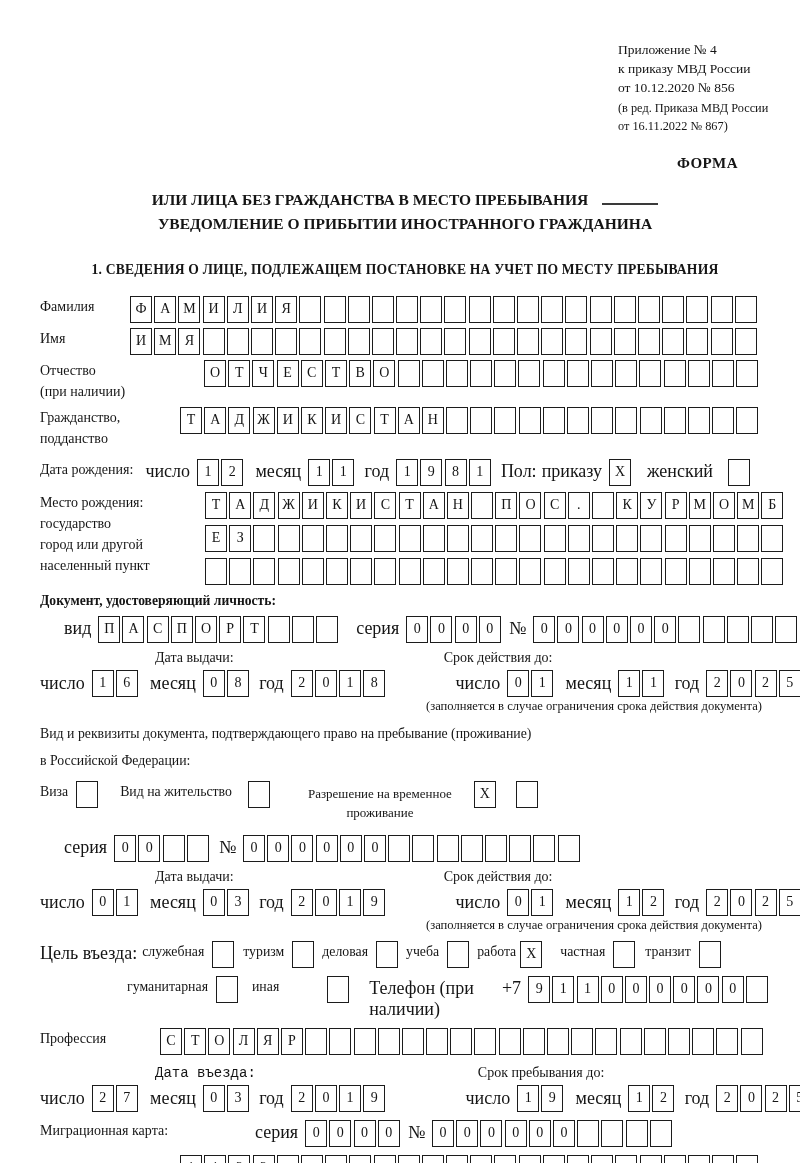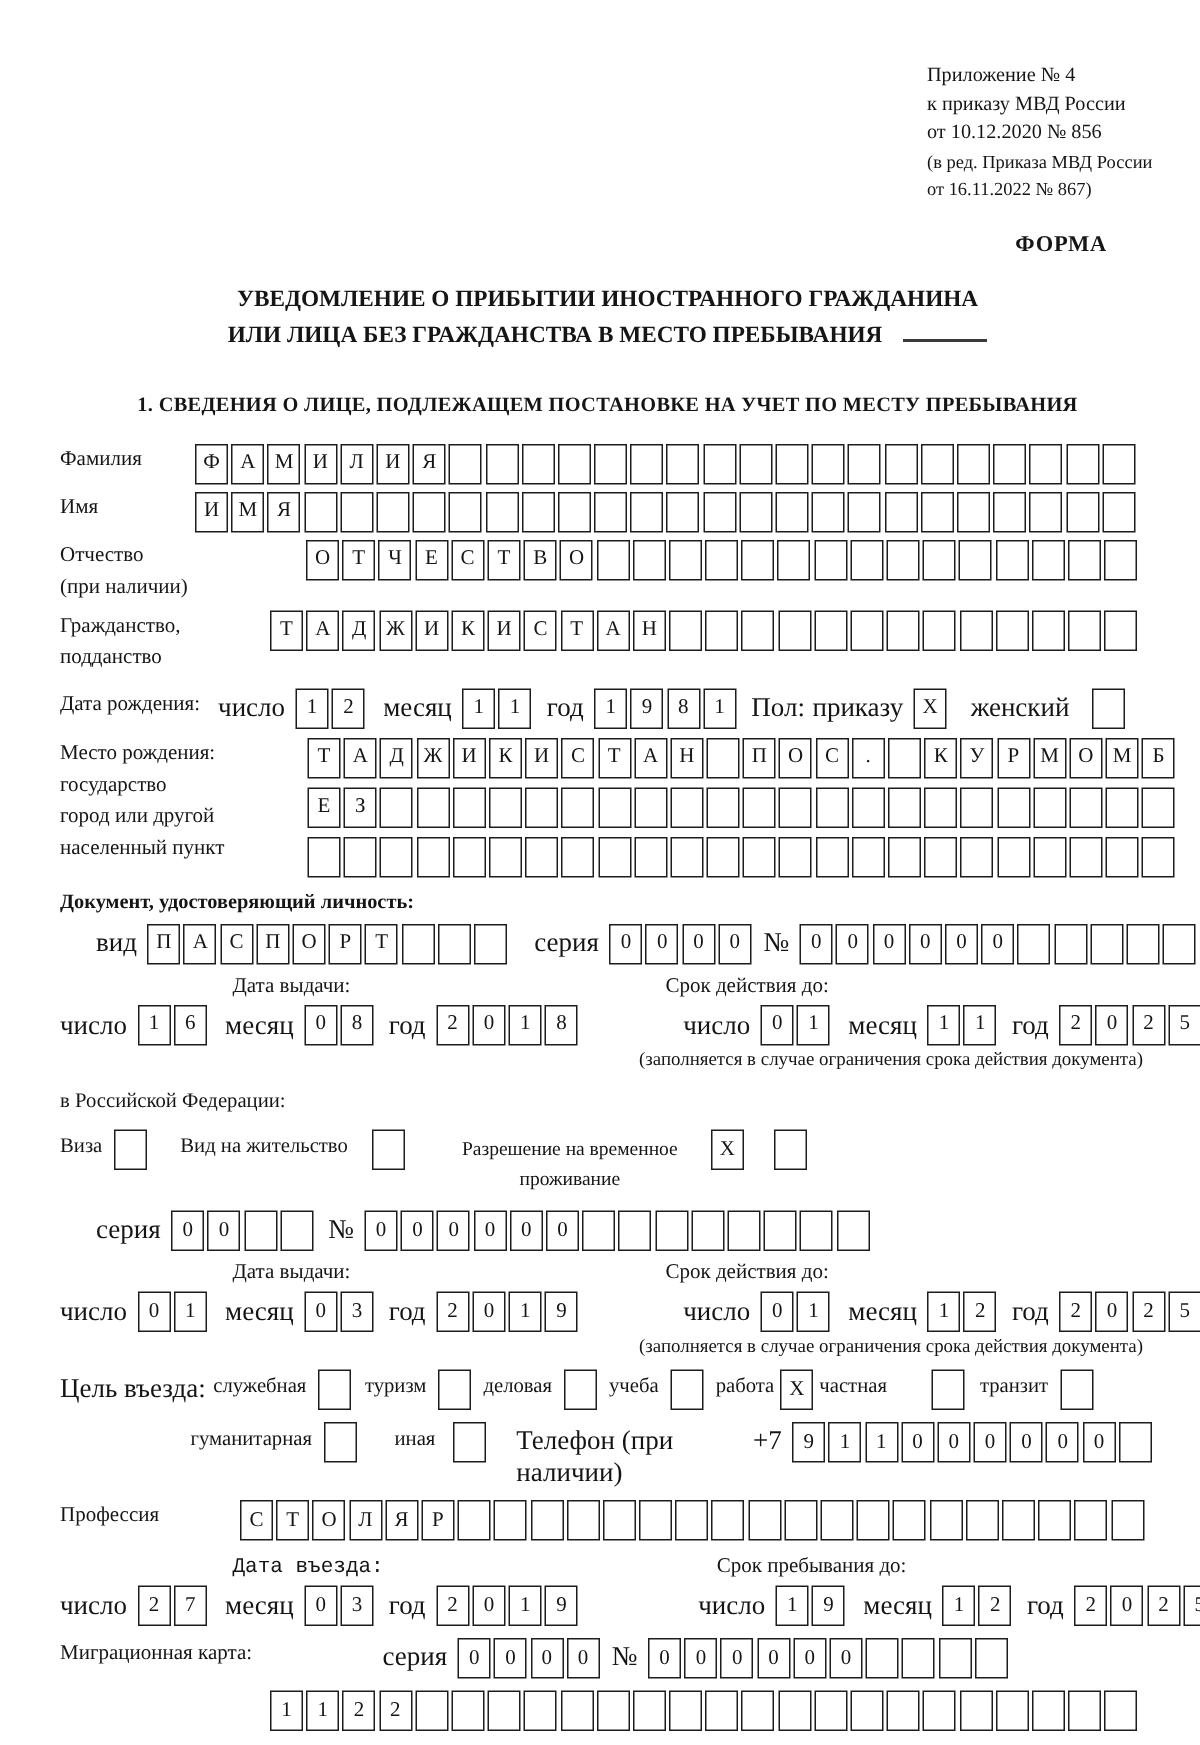--- a/index.html
+++ b/index.html
@@ -62,22 +62,22 @@
   <div class="annex">
     <div>Приложение № 4</div>
     <div>к приказу МВД России</div>
     <div>от 10.12.2020 № 856</div>
     <div class="small">(в ред. Приказа МВД России</div>
     <div class="small2">от 16.11.2022 № 867)</div>
   </div>
   <div class="forma">ФОРМА</div>
 
   <div class="title">
+    <div><span>ИЛИ ЛИЦА БЕЗ ГРАЖДАНСТВА В МЕСТО ПРЕБЫВАНИЯ</span><span class="blank-line"></span></div>
     <div>УВЕДОМЛЕНИЕ О ПРИБЫТИИ ИНОСТРАННОГО ГРАЖДАНИНА</div>
-    <div><span>ИЛИ ЛИЦА БЕЗ ГРАЖДАНСТВА В МЕСТО ПРЕБЫВАНИЯ</span><span class="blank-line"></span></div>
   </div>
 
   <div class="section-heading">1. СВЕДЕНИЯ О ЛИЦЕ, ПОДЛЕЖАЩЕМ ПОСТАНОВКЕ НА УЧЕТ ПО МЕСТУ ПРЕБЫВАНИЯ</div>
 
   <div class="row">
     <span class="lbl w90">Фамилия</span>
     <span class="cells">
           <span class="cell">Ф</span>
           <span class="cell">А</span>
           <span class="cell">М</span>
@@ -391,20 +391,21 @@
     <span class="dlabel">год</span>
     <span class="cells">
           <span class="cell">2</span>
           <span class="cell">0</span>
           <span class="cell">2</span>
           <span class="cell">5</span>
         </span>
   </div>
   <div class="note">(заполняется в случае ограничения срока действия документа)</div>
 
+  <div class="intro">Вид и реквизиты документа, подтверждающего право на пребывание (проживание)</div>
   <div class="intro">в Российской Федерации:</div>
   <div class="opt-row">
     <span class="opt">
       <span class="olbl">Виза</span>
       <span class="box"></span>
     </span>
     <span class="opt" style="margin-left:22px;">
       <span class="olbl" style="margin-right:16px;">Вид на жительство</span>
       <span class="box"></span>
     </span>
@@ -499,35 +500,35 @@
           <span class="box"></span>
         </span>
     <span class="opt" style="margin-left:8px;">
           <span class="olbl">учеба</span>
           <span class="box"></span>
         </span>
     <span class="opt" style="margin-left:8px;">
           <span class="olbl" style="margin-right:4px;">работа</span>
           <span class="box">X</span>
         </span>
-    <span class="opt" style="margin-left:4px;gap:22px;">
+    <span class="opt" style="margin-left:18px;">
           <span class="olbl">частная</span>
           <span class="box"></span>
         </span>
     <span class="opt" style="margin-left:10px;">
           <span class="olbl">транзит</span>
           <span class="box"></span>
         </span>
   </div>
   <div class="row" style="margin-top:8px;margin-left:87px;">
     <span class="opt">
           <span class="olbl">гуманитарная</span>
           <span class="box"></span>
         </span>
-    <span class="opt" style="margin-left:25px;">
+    <span class="opt" style="margin-left:14px;gap:36px;">
           <span class="olbl" style="margin-right:12px;">иная</span>
           <span class="box"></span>
         </span>
     <span class="dlabel" style="margin-left:20px;margin-top:2px;">Телефон (при наличии)</span>
     <span class="dlabel" style="margin-left:12px;margin-top:2px;">+7</span>
     <span class="cells">
           <span class="cell">9</span>
           <span class="cell">1</span>
           <span class="cell">1</span>
           <span class="cell">0</span>

